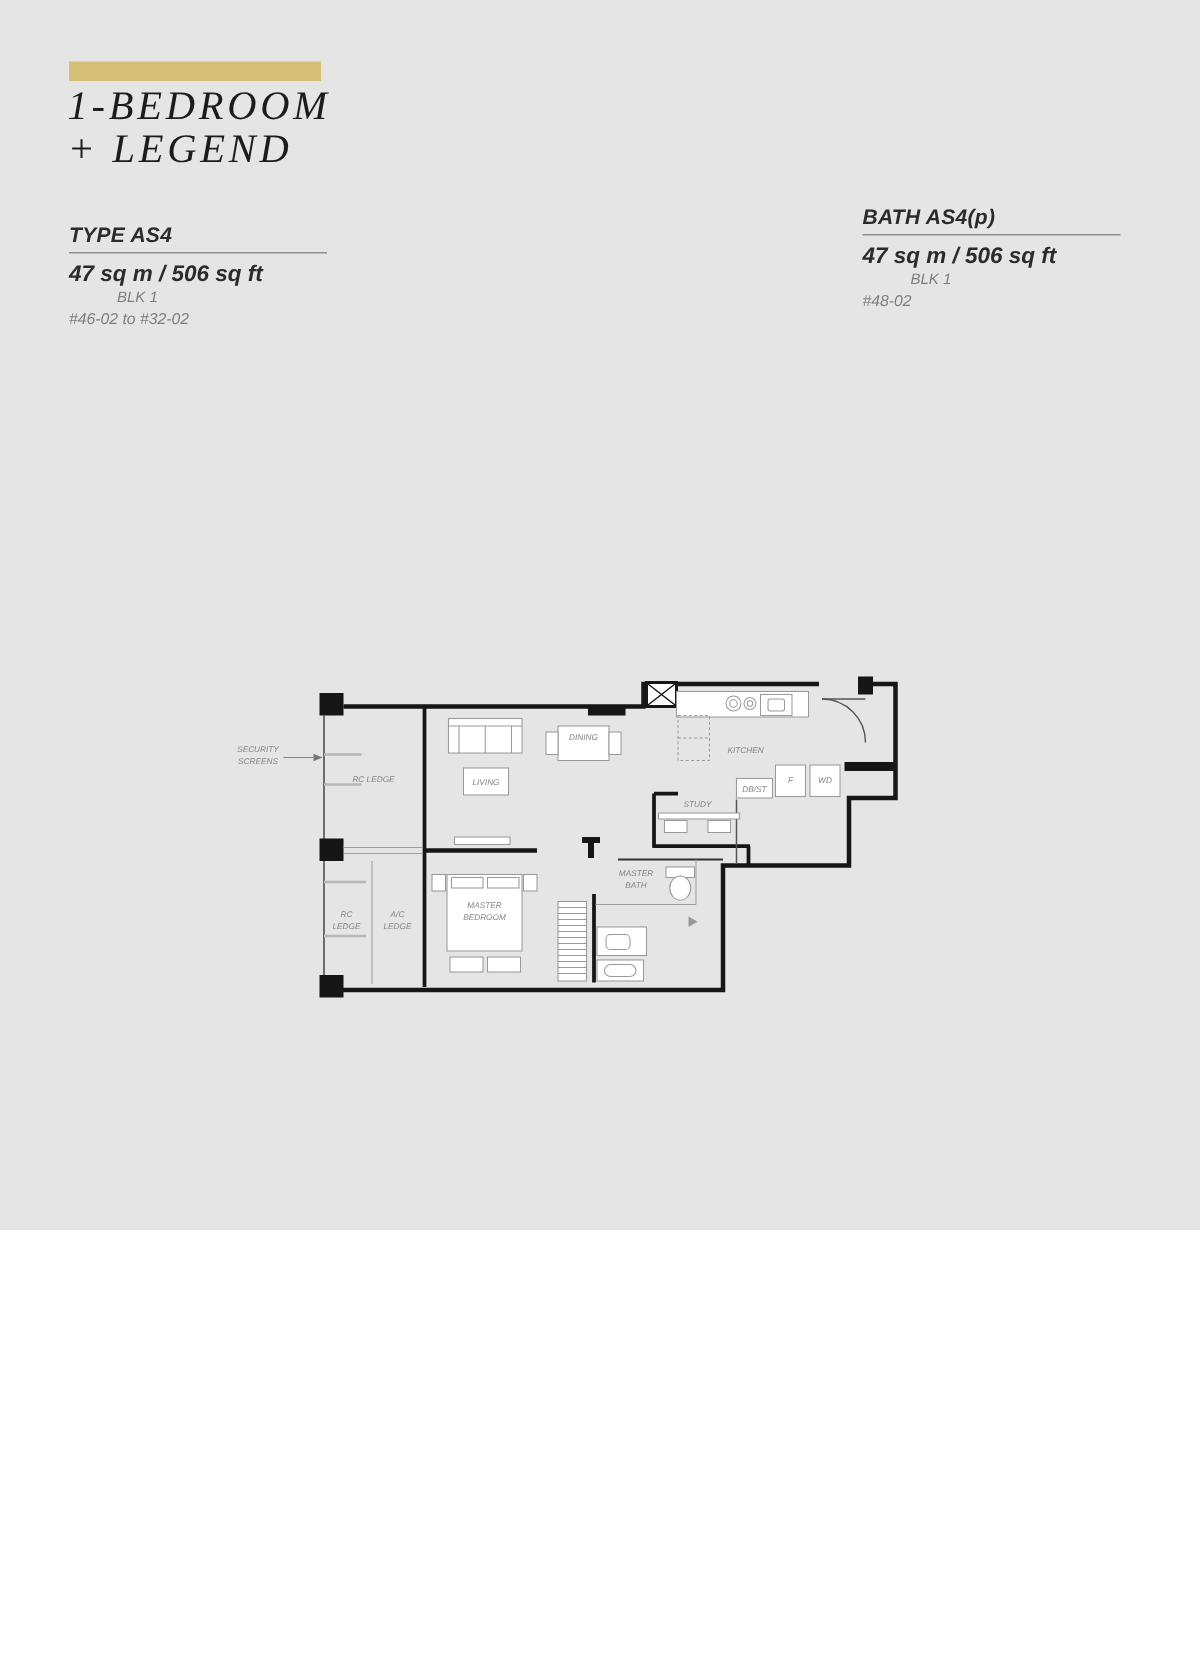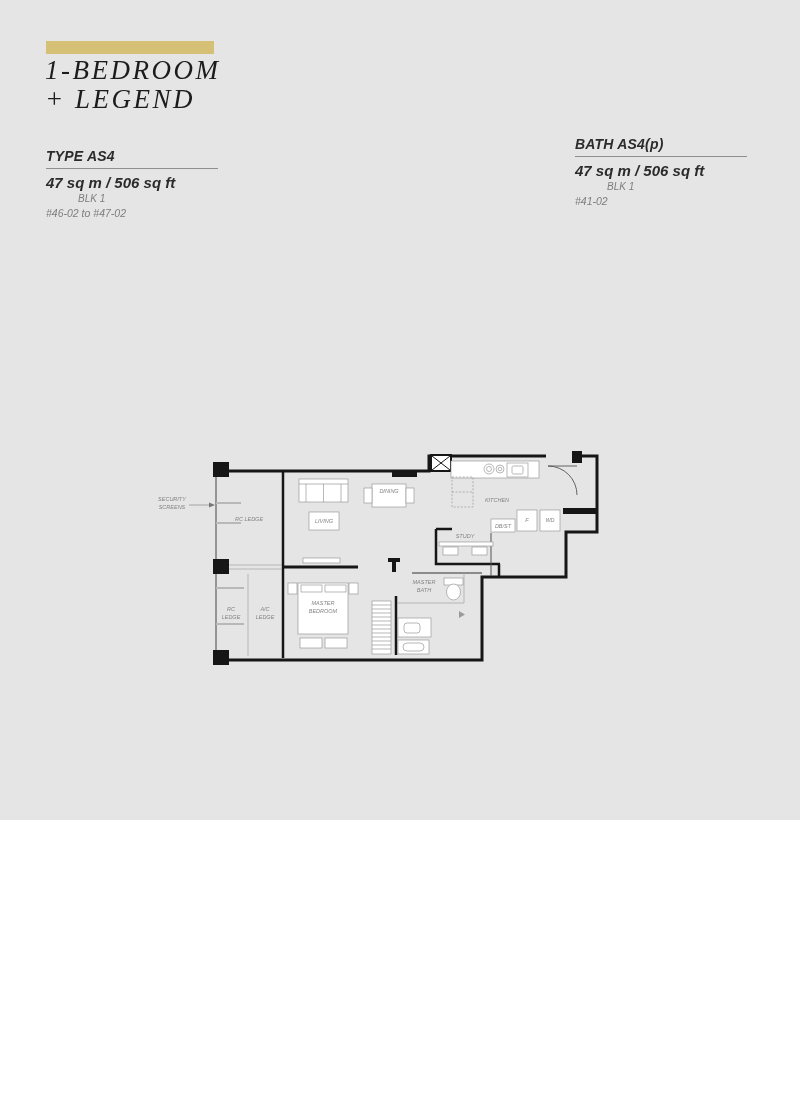--- a/index.html
+++ b/index.html
@@ -43,29 +43,29 @@
   <div id="page-title" class="abs">
     <div>1-BEDROOM</div>
     <div>+ LEGEND</div>
   </div>
 
   <div class="spec abs" style="left:46px;top:148px;">
     <div class="type">TYPE AS4</div>
     <hr class="rule">
     <div class="area">47 sq m / 506 sq ft</div>
     <div class="blk">BLK 1</div>
-    <div class="stack">#46-02 to #47-02</div>
+    <div class="stack">#46-02 to #32-02</div>
   </div>
 
   <div class="spec abs" style="left:575px;top:136px;">
     <div class="type">BATH AS4(p)</div>
     <hr class="rule">
     <div class="area">47 sq m / 506 sq ft</div>
     <div class="blk">BLK 1</div>
-    <div class="stack">#41-02</div>
+    <div class="stack">#48-02</div>
   </div>
 
   <svg class="abs" style="left:150px;top:440px;" width="470" height="240" viewBox="150 440 470 240">
 
     <g stroke="#161616" fill="none" stroke-width="3">
       <path d="M 229 471 H 429 V 456 H 546"></path>
       <path d="M 582 456 H 597 V 532 H 566 V 577 H 482 V 660 H 217"></path>
       <path stroke-width="2.5" d="M 283 471 V 658"></path>
       <path stroke-width="3" d="M 282 567 H 358"></path>
       <path stroke-width="2.5" d="M 436 529 V 565 M 436 529 H 452 M 435 564 H 500 M 499 564 V 578 M 396 596 V 655"></path>

